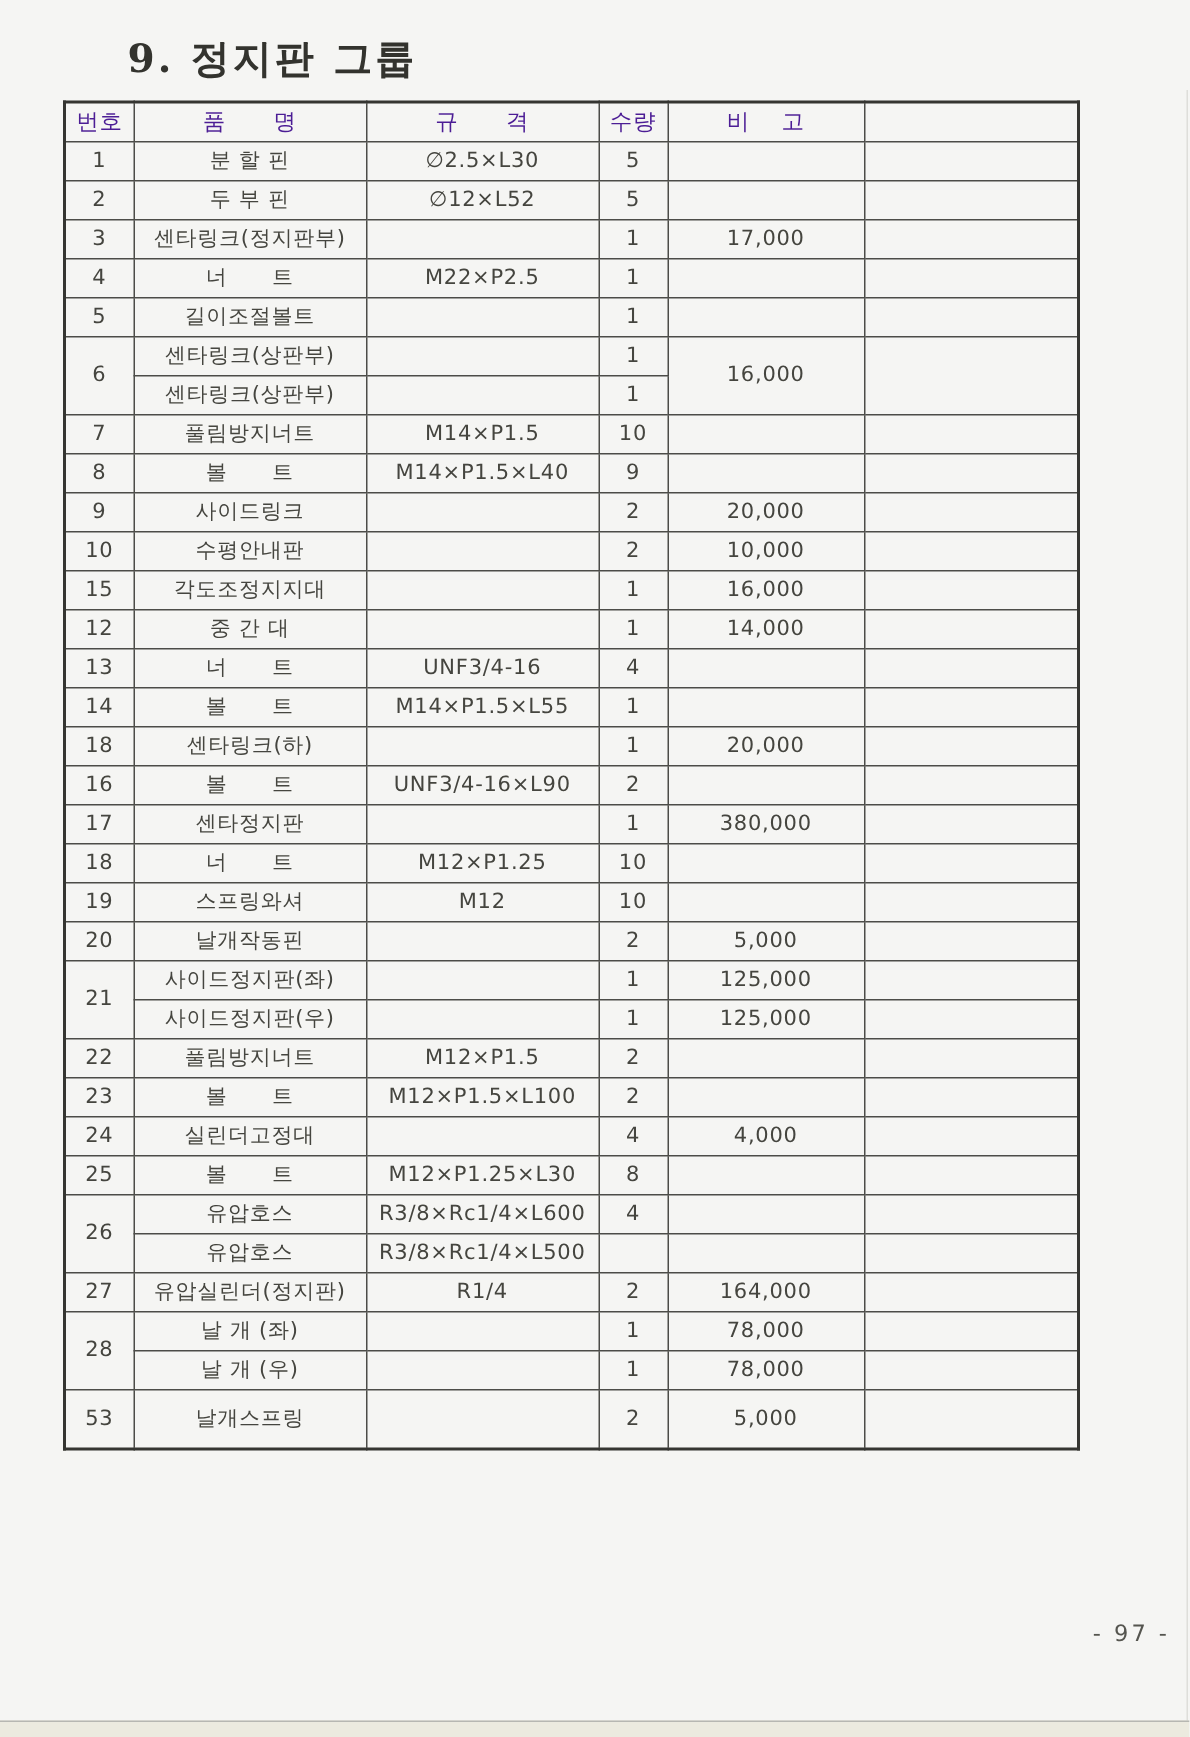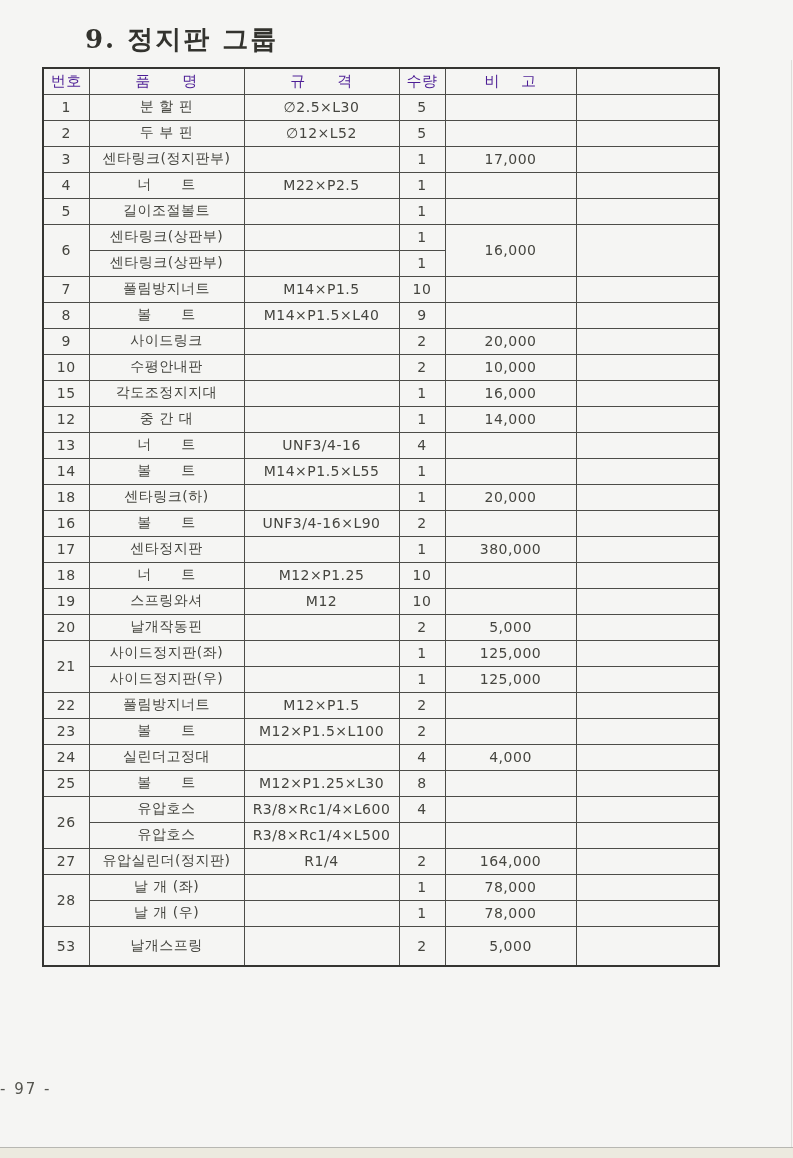--- a/index.html
+++ b/index.html
@@ -37,21 +37,21 @@
   table.parts tr.tall{height:40px;}
   table.parts th{font-size:15px;color:#4c1d95;}
   .col-no{width:46px;}
   .col-name{width:155px;}
   .col-spec{width:155px;}
   .col-qty{width:46px;}
   .col-note{width:131px;}
   .col-extra{width:143px;}
   .page-number{
     position:absolute;left:0;top:1080px;width:780px;
-    text-align:left;font-size:15px;color:#55554f;
+    text-align:right;font-size:15px;color:#55554f;
     letter-spacing:2px;white-space:pre;
   }
   .scan-bottom-edge{
     position:absolute;left:0;top:1147px;width:793px;height:11px;
     background:#eceadf;border-top:1px solid #b7b7b2;
   }
   .scan-right-edge{
     position:absolute;right:1px;top:60px;width:1px;height:1090px;
     background:#dededa;
   }

